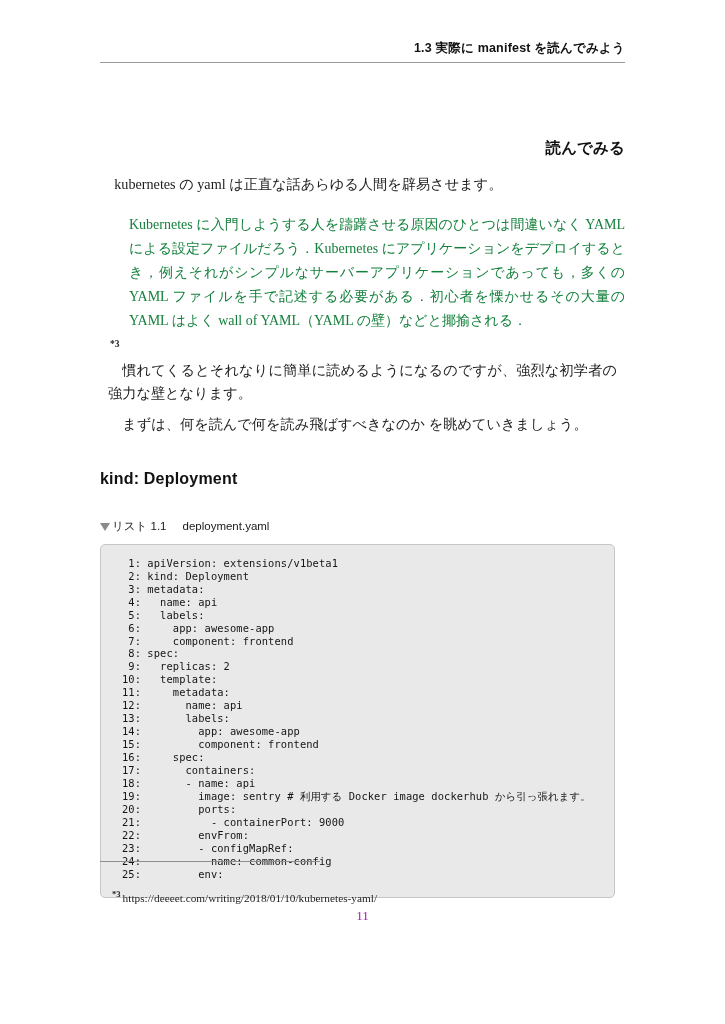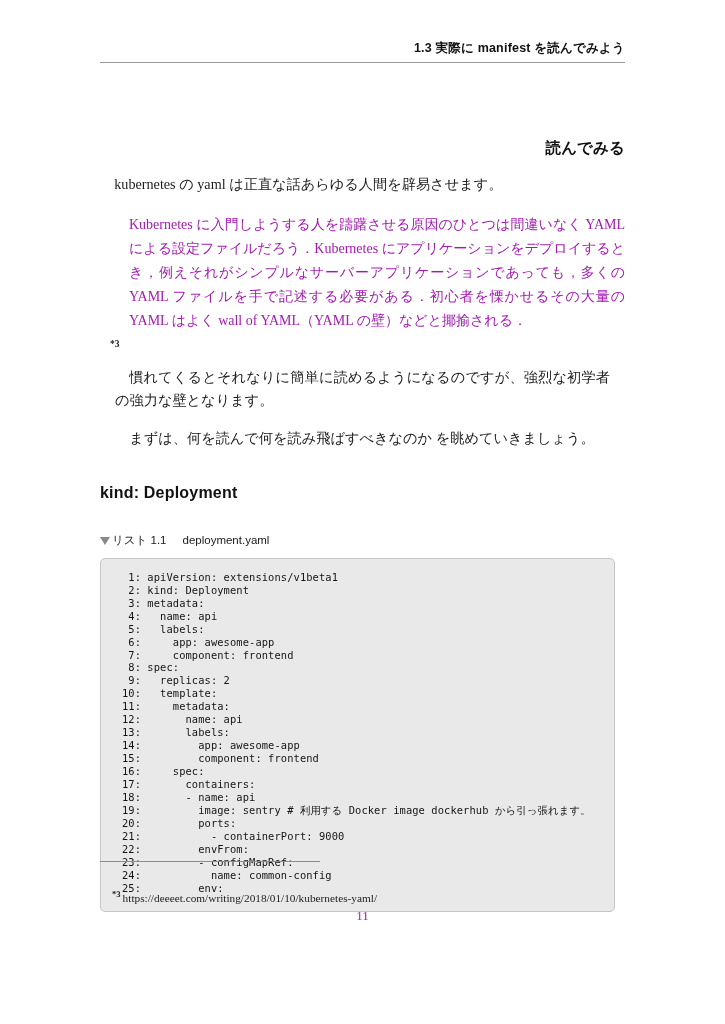--- a/index.html
+++ b/index.html
@@ -72,35 +72,35 @@
     text-align: justify;
     color: #1c1c1c;
   }
 
   .quote {
     margin: 17px 0 0 0;
     padding-left: 29px;
     font-size: 14px;
     line-height: 1.72;
     text-align: justify;
-    color: #a21caf;
+    color: #15803d;
   }
   .quote p { margin: 0; text-indent: 0; }
 
   .fn-marker-line {
     margin: 6px 0 0 0;
     padding-left: 10px;
     font-size: 9.5px;
     font-weight: bold;
     color: #222;
     line-height: 1.2;
   }
 
   .par-block { margin-top: 4px; }
-  .par-block p { margin: 15px; }
+  .par-block p { margin: 8px; }
 
   .tight { margin-top: 2px; }
 
   b.em { font-weight: normal; }
 
   h3.sub-head {
     font-family: "Liberation Sans", "DejaVu Sans", sans-serif;
     font-size: 16px;
     font-weight: bold;
     margin: 34px 0 0 0;

